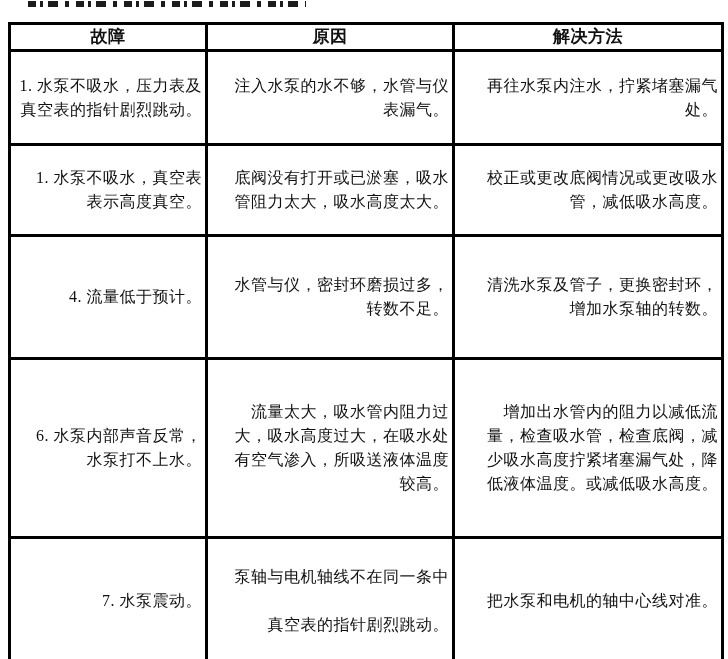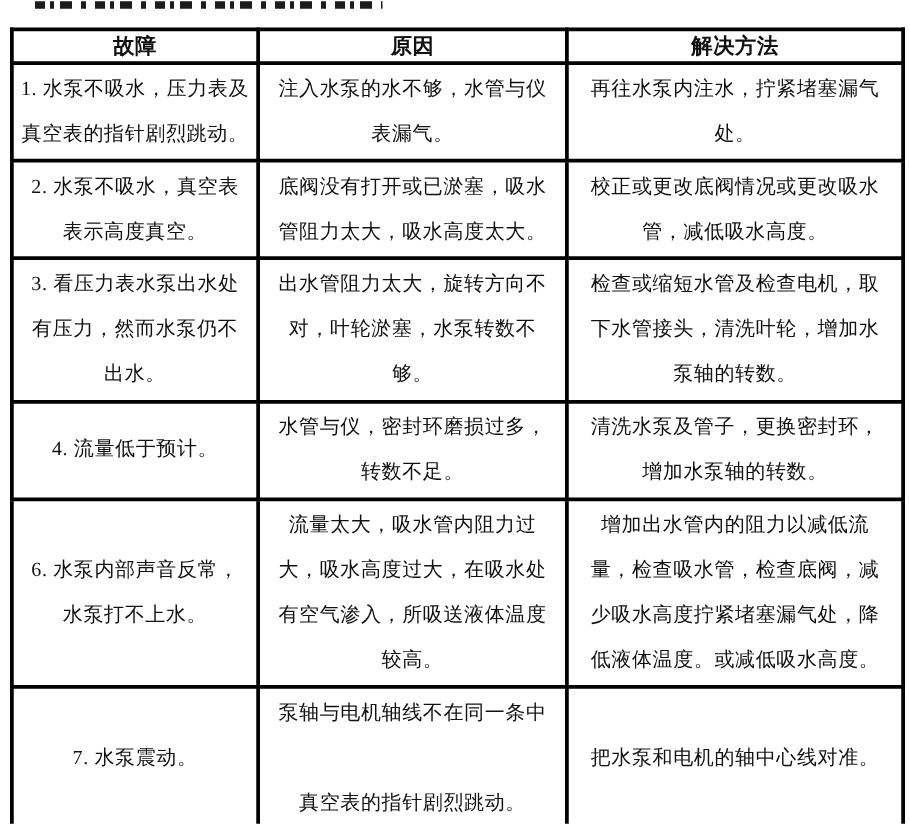--- a/index.html
+++ b/index.html
@@ -40,24 +40,24 @@
     background: #ffffff;
   }
   .pump-table col.c1 { width: 197px; }
   .pump-table col.c2 { width: 247px; }
   .pump-table col.c3 { width: 269px; }
   .pump-table th,
   .pump-table td {
     border: 3px solid #000000;
     padding: 1px 3px;
     font-size: 16px;
-    line-height: 36px;
+    line-height: 24px;
     letter-spacing: 0.5px;
     vertical-align: middle;
-    text-align: center;
+    text-align: right;
     white-space: pre-line;
     overflow: hidden;
   }
   .pump-table th {
     font-size: 17px;
     font-weight: bold;
     text-align: center;
     line-height: 22px;
     padding: 1px 2px;
   }
@@ -83,37 +83,26 @@
   <tbody>
     <tr style="height:57px;">
       <td>1. 水泵不吸水，压力表及
 真空表的指针剧烈跳动。</td>
       <td>注入水泵的水不够，水管与仪
 表漏气。</td>
       <td>再往水泵内注水，拧紧堵塞漏气
 处。</td>
     </tr>
     <tr style="height:55px;">
-      <td>2. 水泵不吸水，真空表
+      <td>1. 水泵不吸水，真空表
 表示高度真空。</td>
       <td>底阀没有打开或已淤塞，吸水
 管阻力太大，吸水高度太大。</td>
       <td>校正或更改底阀情况或更改吸水
 管，减低吸水高度。</td>
-    </tr>
-    <tr style="height:82px;">
-      <td>3. 看压力表水泵出水处
-有压力，然而水泵仍不
-出水。</td>
-      <td>出水管阻力太大，旋转方向不
-对，叶轮淤塞，水泵转数不
-够。</td>
-      <td>检查或缩短水管及检查电机，取
-下水管接头，清洗叶轮，增加水
-泵轴的转数。</td>
     </tr>
     <tr style="height:74px;">
       <td>4. 流量低于预计。</td>
       <td>水管与仪，密封环磨损过多，
 转数不足。</td>
       <td>清洗水泵及管子，更换密封环，
 增加水泵轴的转数。</td>
     </tr>
     <tr style="height:108px;">
       <td>6. 水泵内部声音反常，

